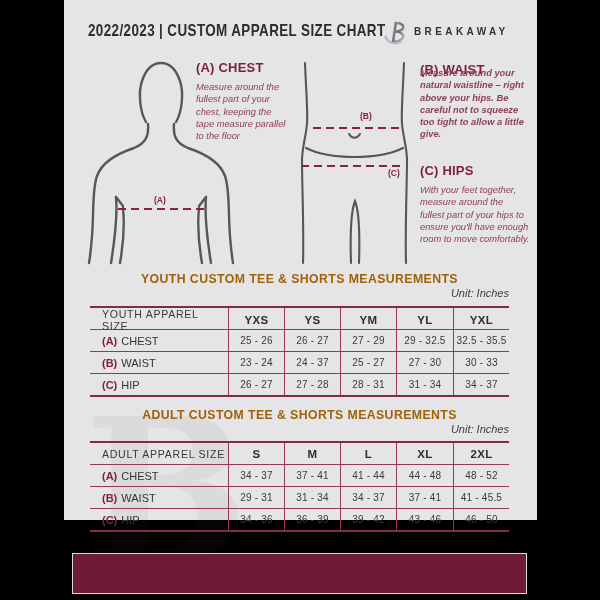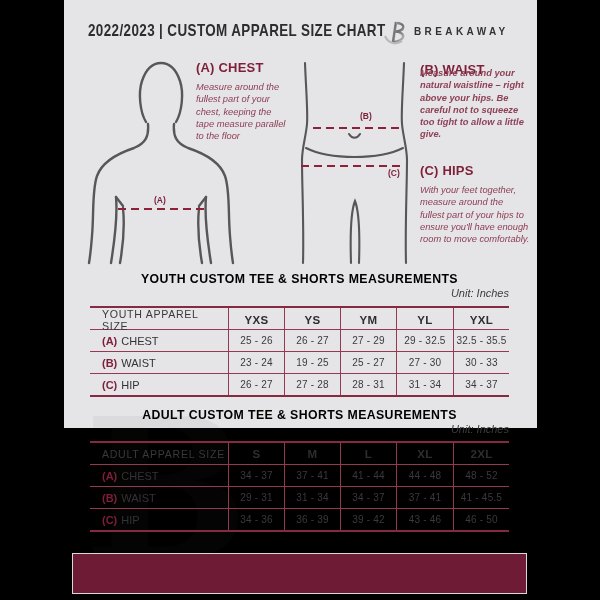--- a/index.html
+++ b/index.html
@@ -1,39 +1,39 @@
 <!DOCTYPE html>
 <html><head>
 <meta charset="utf-8">
 <style>
   html,body{margin:0;padding:0;}
   body{width:600px;height:600px;background:#111;font-family:"Liberation Sans",sans-serif;}
   .stage{position:relative;width:600px;height:600px;background:#000;overflow:hidden;}
   .letterbox{position:absolute;top:0;height:600px;background:#000;z-index:5;}
   .lb-left{left:0;width:64px;}
   .lb-right{left:537px;width:63px;}
-  .content{position:absolute;left:64px;top:0;width:473px;height:428px;background:#e5e4e6;z-index:1;}
+  .content{position:absolute;left:64px;top:0;width:473px;height:520px;background:#e5e4e6;z-index:1;}
 
   
   .hdr-title{position:absolute;left:24px;top:21px;font-weight:bold;font-size:14px;
     color:#2d2d2f;letter-spacing:0.4px;transform:scale(0.96,1.14);transform-origin:left top;white-space:nowrap;}
   .brand-text{position:absolute;left:350px;top:26px;font-weight:bold;font-size:10px;
     letter-spacing:3.4px;color:#323234;white-space:nowrap;}
   .logo{position:absolute;left:317px;top:14px;}
 
   
   .mhead{position:absolute;font-weight:bold;font-size:13px;color:#7d1f39;letter-spacing:0.2px;}
   .mdesc{position:absolute;font-style:italic;font-size:9.3px;line-height:1.32;color:#8e4056;}
   .mlabel{position:absolute;font-weight:bold;font-size:8.5px;color:#7d1f39;z-index:3;}
 
   .fig-svg{position:absolute;left:0;top:0;width:600px;height:600px;z-index:2;pointer-events:none;}
 
   
   .sec-title{position:absolute;left:26px;width:419px;text-align:center;font-weight:bold;
-    font-size:12.3px;color:#000000;letter-spacing:0.4px;}
+    font-size:12.3px;color:#a16207;letter-spacing:0.4px;}
   .sec-unit{position:absolute;left:26px;width:419px;text-align:right;font-style:italic;
     font-size:11px;color:#3c3c3e;}
 
   
   .size-table{position:absolute;left:26px;width:419px;border-top:2px solid #842a43;z-index:2;}
   .t-row{display:grid;grid-template-columns:138px 56px 56px 56px 57px 56px;height:21px;
     border-bottom:1.5px solid #96384f;}
   .t-row:last-child{border-bottom:2px solid #842a43;}
   .c{display:flex;align-items:center;height:100%;}
   .c-label{padding-left:12px;font-size:10.6px;color:#39393b;letter-spacing:0.7px;}
@@ -109,21 +109,21 @@
         <div class="c c-v c-val">27 - 29</div>
         <div class="c c-v c-val">29 - 32.5</div>
         <div class="c c-v c-val">32.5 - 35.5</div>
       </div>
       <div class="t-row">
         <div class="c c-rowlabel">
             <span class="pfx">(B)</span>
             <span>WAIST</span>
           </div>
         <div class="c c-v c-val">23 - 24</div>
-        <div class="c c-v c-val">19 - 25</div>
+        <div class="c c-v c-val">24 - 37</div>
         <div class="c c-v c-val">25 - 27</div>
         <div class="c c-v c-val">27 - 30</div>
         <div class="c c-v c-val">30 - 33</div>
       </div>
       <div class="t-row">
         <div class="c c-rowlabel">
             <span class="pfx">(C)</span>
             <span>HIP</span>
           </div>
         <div class="c c-v c-val">26 - 27</div>

